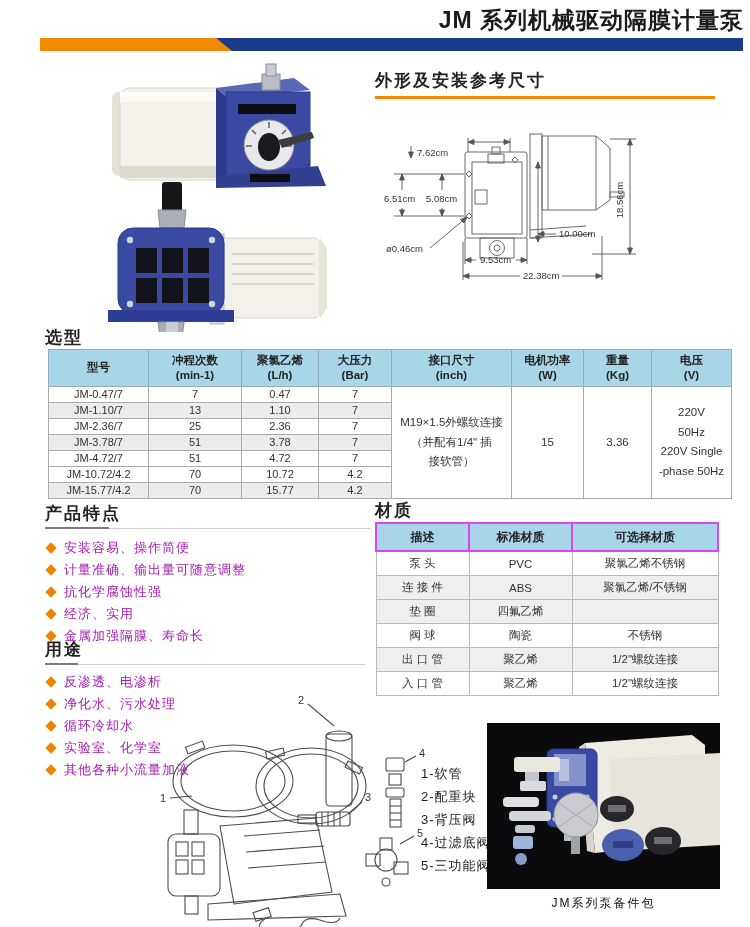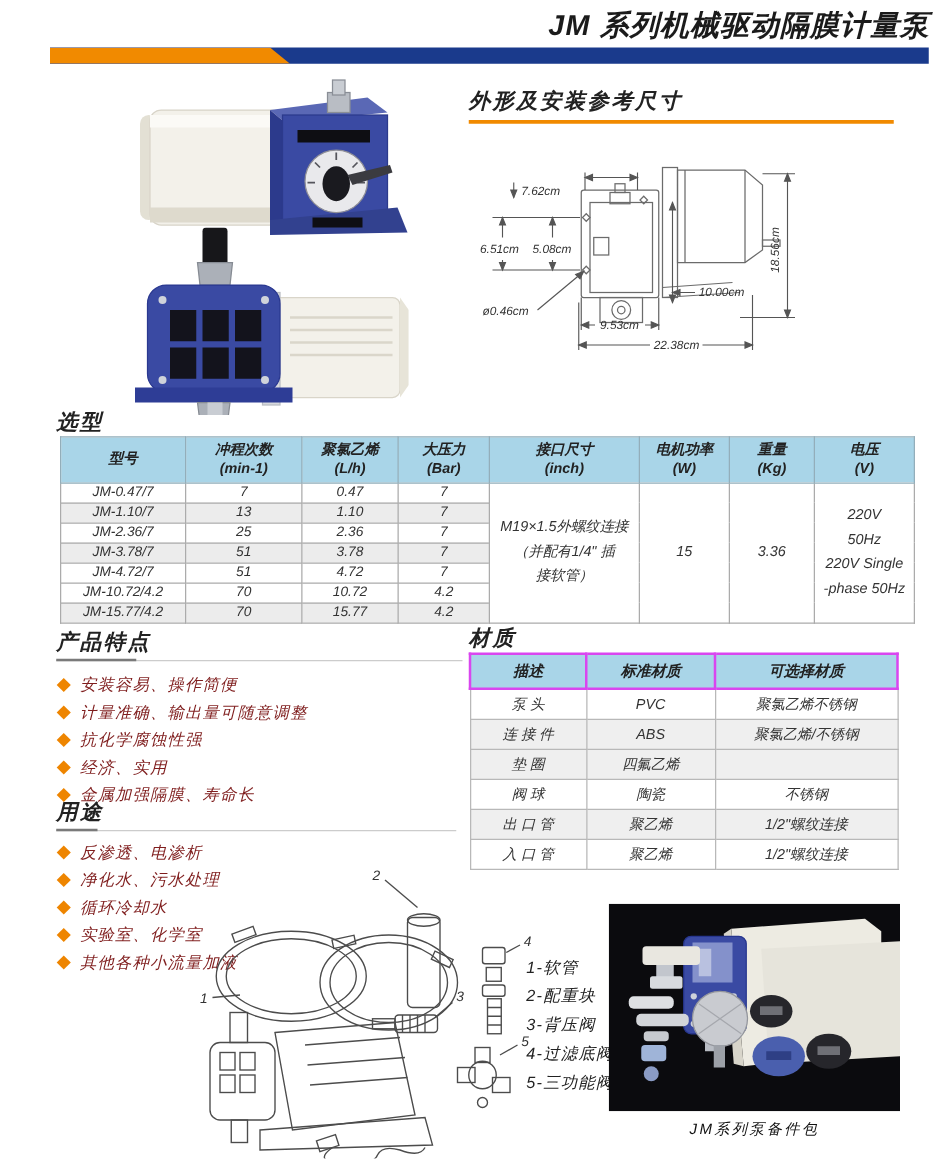--- a/index.html
+++ b/index.html
@@ -1,18 +1,18 @@
 <!DOCTYPE html>
 <html><head>
 <meta charset="utf-8">
 <style>
   html,body { margin:0; padding:0; background:#fff; }
   .page {
     position:relative; width:750px; height:927px; background:#ffffff;
-    font-family:"Liberation Sans", sans-serif; color:#222; overflow:hidden;font-style:italic;
+    font-family:"Liberation Sans", sans-serif; color:#222; overflow:hidden;
   }
   .doc-title {
     position:absolute; top:5px; right:6px; font-size:23px; font-weight:bold;
     color:#1b1b1b; letter-spacing:1px; white-space:nowrap;
   }
   .header-bar { position:absolute; left:40px; right:7px; top:38px; height:13px; background:#1A3A8C; }
   .header-bar .orange-seg {
     position:absolute; left:0; top:0; height:100%; width:192px; background:#F18A00;
     clip-path:polygon(0 0, 176px 0, 192px 100%, 0 100%);
   }
@@ -39,21 +39,21 @@
     position:absolute; left:375px; top:522px; width:342px; border-collapse:collapse;
     font-size:11.5px; color:#333; table-layout:fixed;
   }
   .mat-table th { background:#A9D5E8; border:2px solid #d946ef; height:24px; font-size:12px; color:#222; }
   .mat-table td { border:1px solid #b8b8b8; text-align:center; height:21px; }
   .mat-table tr.shade td { background:#efefef; }
   .mat-table tr.tall td { height:27px; }
 
   
   .bullet-list { position:absolute; }
-  .bullet-item { display:flex; align-items:center; height:22px; font-size:13px; color:#7f1d1d; letter-spacing:1px; }
+  .bullet-item { display:flex; align-items:center; height:22px; font-size:13px; color:#a21caf; letter-spacing:1px; }
   .diamond { width:8px; height:8px; background:#EE8500; transform:rotate(45deg); margin-right:9px; flex:0 0 auto; }
 
   
   .legend { position:absolute; left:421px; top:762px; font-size:13px; color:#222; letter-spacing:1px; }
   .legend-item { height:23px; line-height:23px; }
 
   .photo-caption {
     position:absolute; left:487px; top:895px; width:233px; text-align:center;
     font-size:12px; color:#111; letter-spacing:2px; white-space:nowrap;
   }

